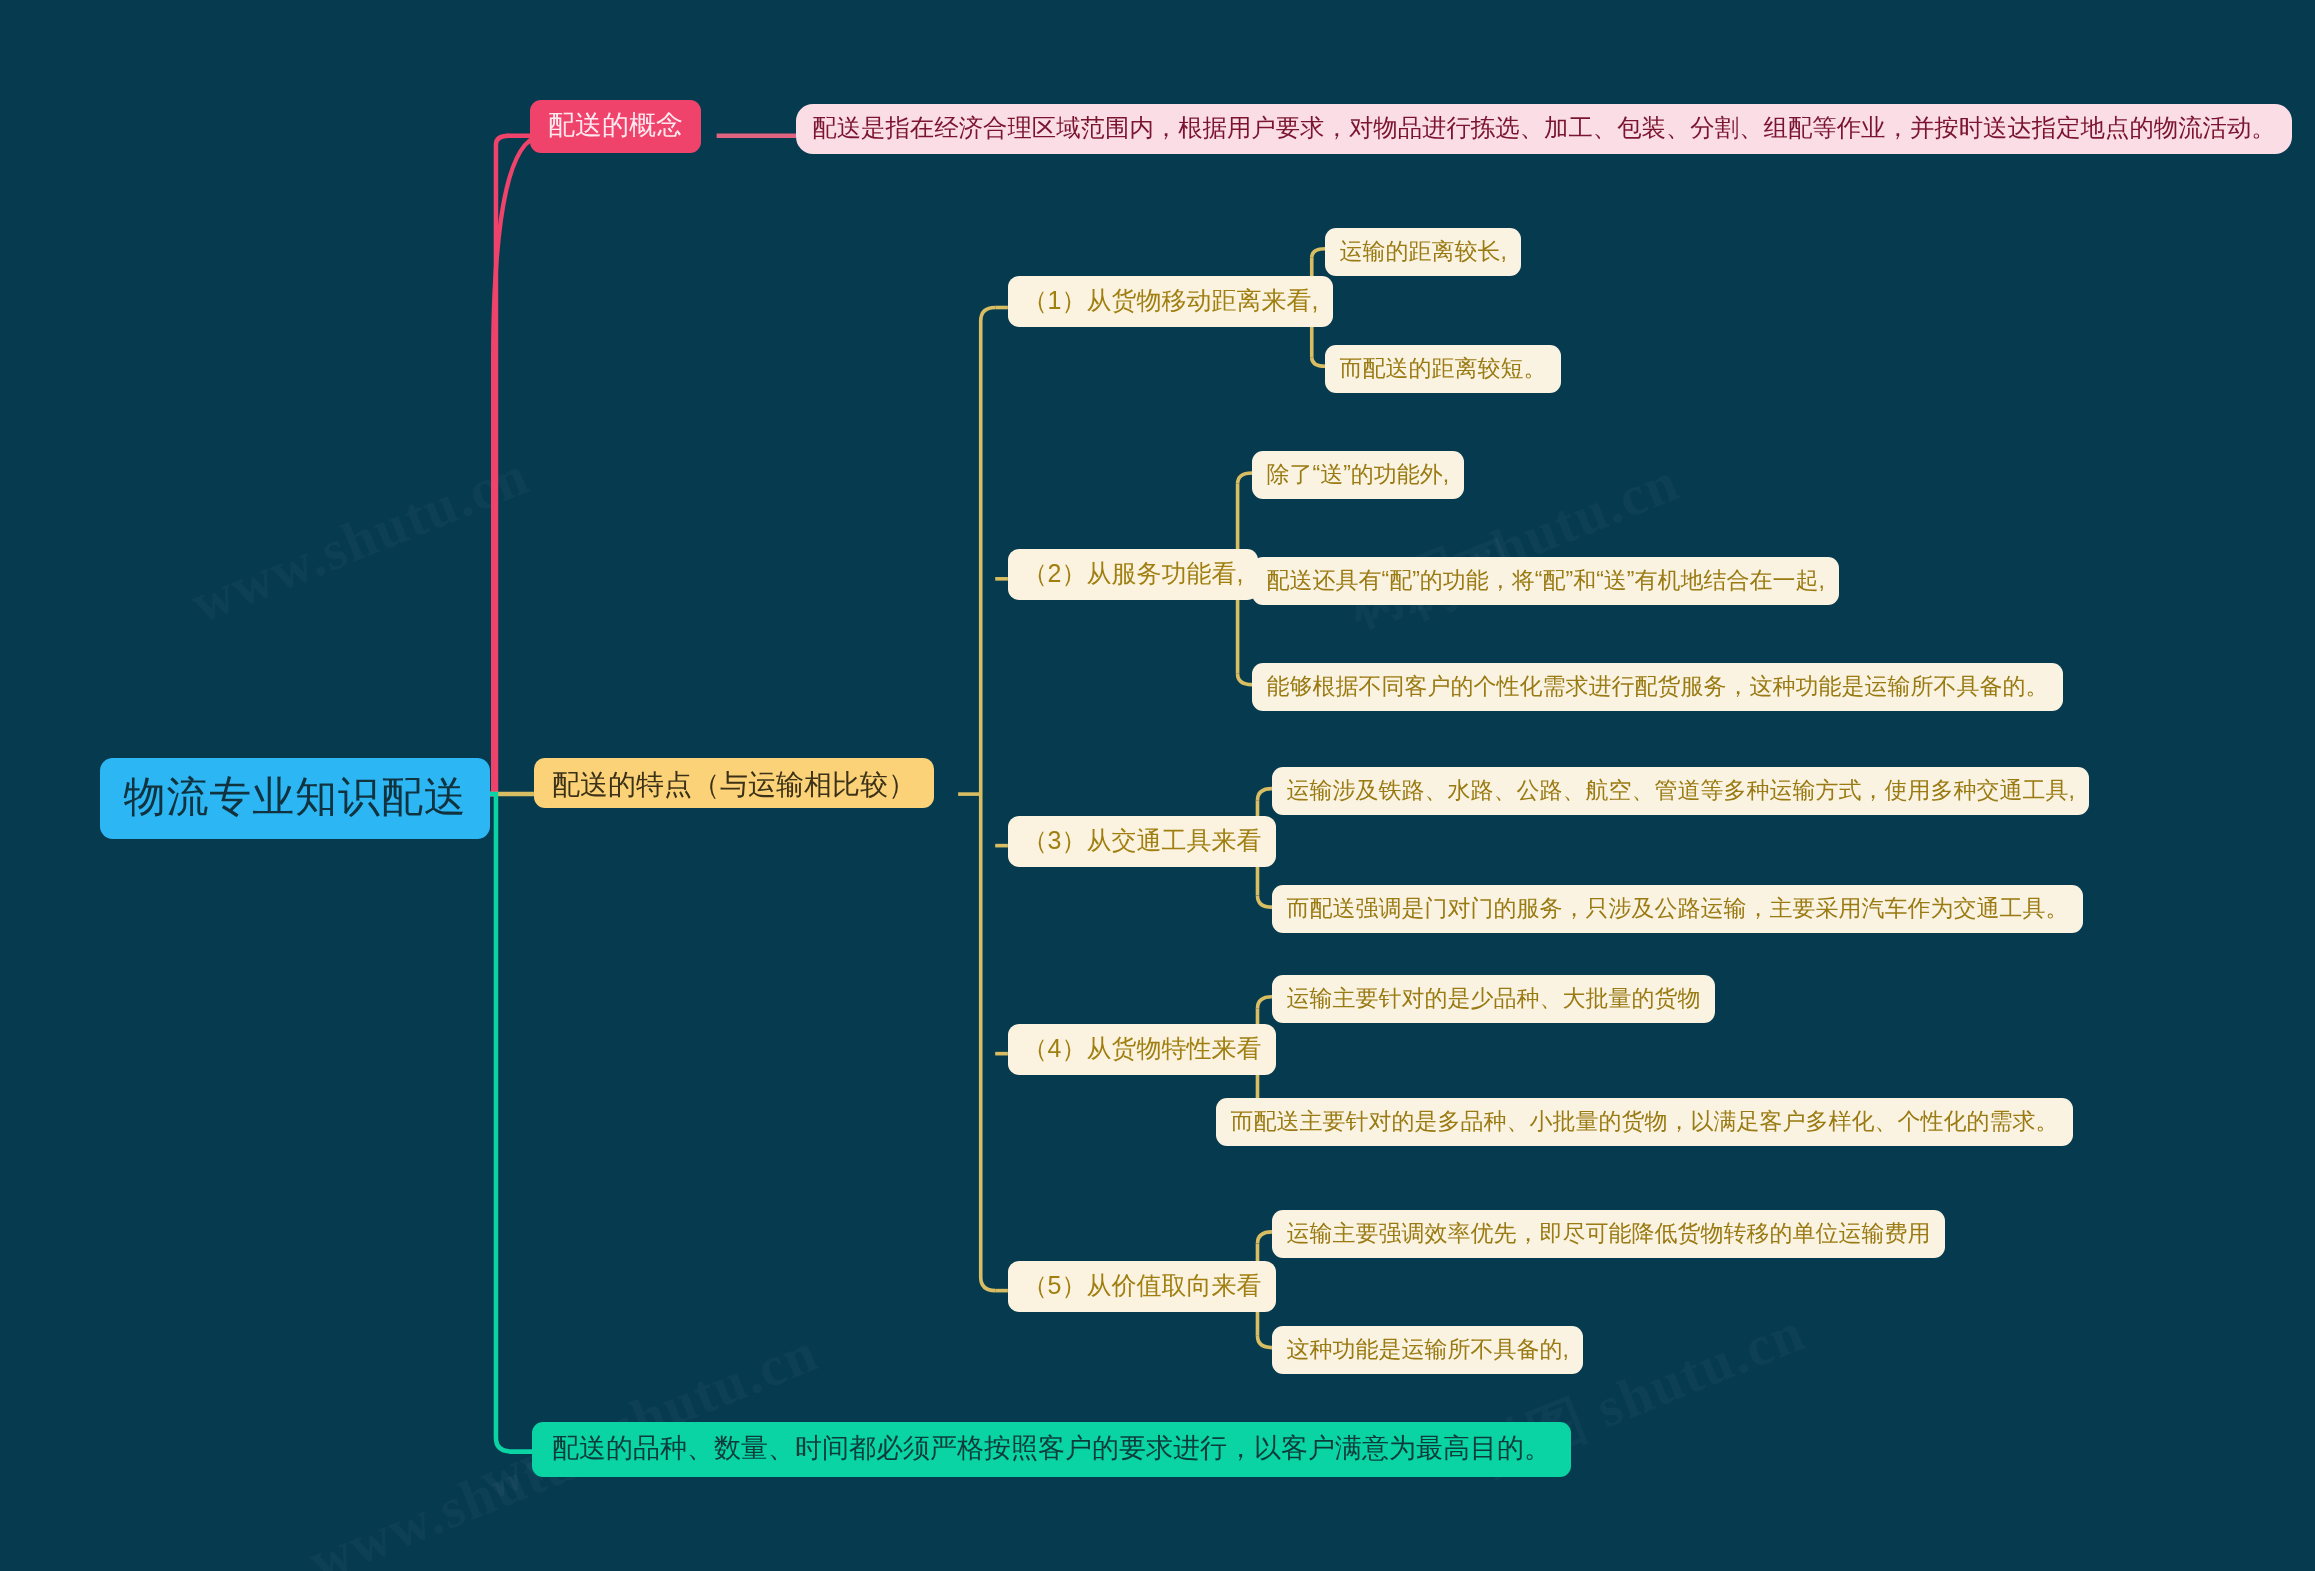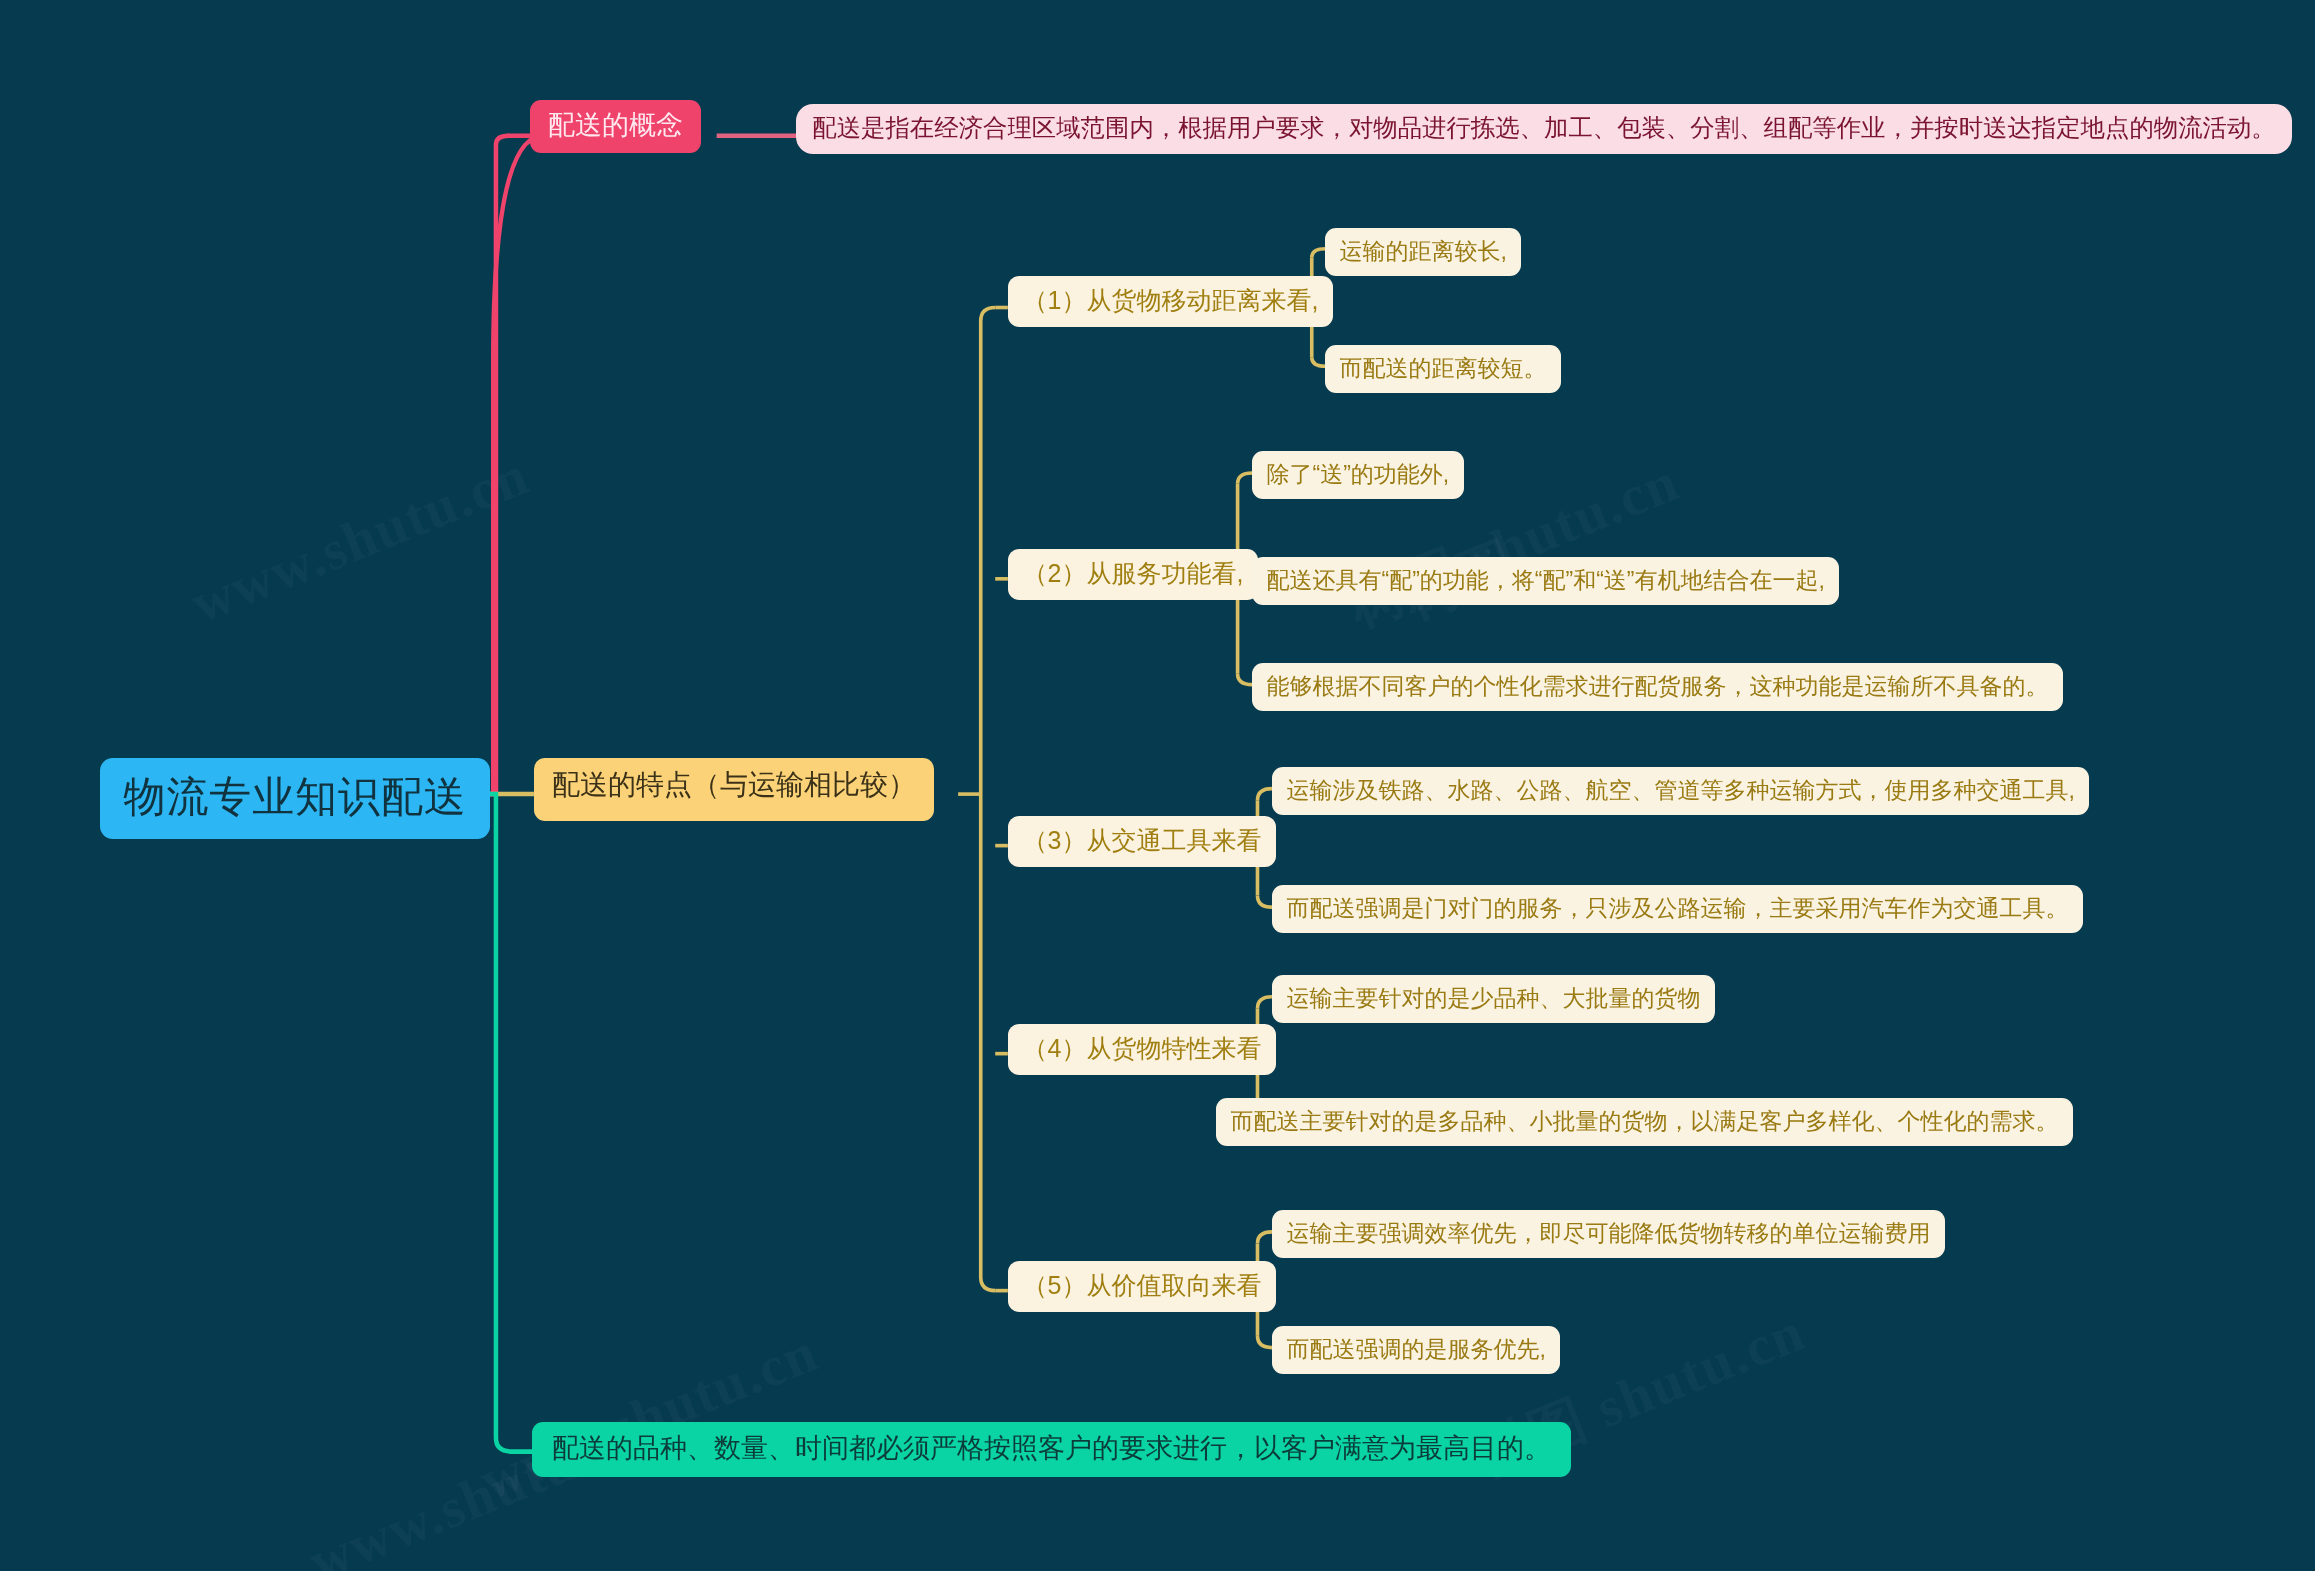--- a/index.html
+++ b/index.html
@@ -53,21 +53,21 @@
     border-radius: 11px;
     padding: 10px 18px 11.8px 18px;
     font-family: Liberation Serif, serif;
   }
   
   .lvl1-orange {
     background: #fbd277;
     color: #3b3118;
     font-size: 28px;
     border-radius: 11px;
-    padding: 11px 18px 20px 18px;
+    padding: 11px 18px 7px 18px;
   }
   
   .lvl1-green {
     background: #0ad3a4;
     color: #0c3c3a;
     font-size: 27px;
     border-radius: 11px;
     padding: 11px 20px 12.7px 20px;
   }
   
@@ -216,21 +216,21 @@
     <span>而配送主要针对的是多品种、小批量的货物，以满足客户多样化、个性化的需求。</span>
   </div>
 
   <div class="node lvl2" style="left:1008px; top:1261px;">
     <span>（5）从价值取向来看</span>
   </div>
   <div class="node leaf" style="left:1272px; top:1204px;">
     <span>运输主要强调效率优先，即尽可能降低货物转移的单位运输费用</span>
   </div>
   <div class="node leaf" style="left:1272px; top:1320px;">
-    <span>而配送强调的是服务优先,</span>
+    <span>这种功能是运输所不具备的,</span>
   </div>
 
   <div class="node lvl1-green" style="left:532px; top:1422px;">
     <span>配送的品种、数量、时间都必须严格按照客户的要求进行，以客户满意为最高目的。</span>
   </div>
 
 </div>
 
 
 </body></html>

